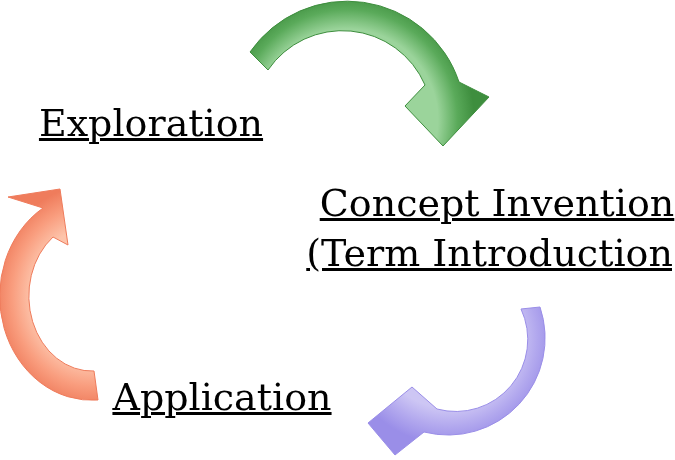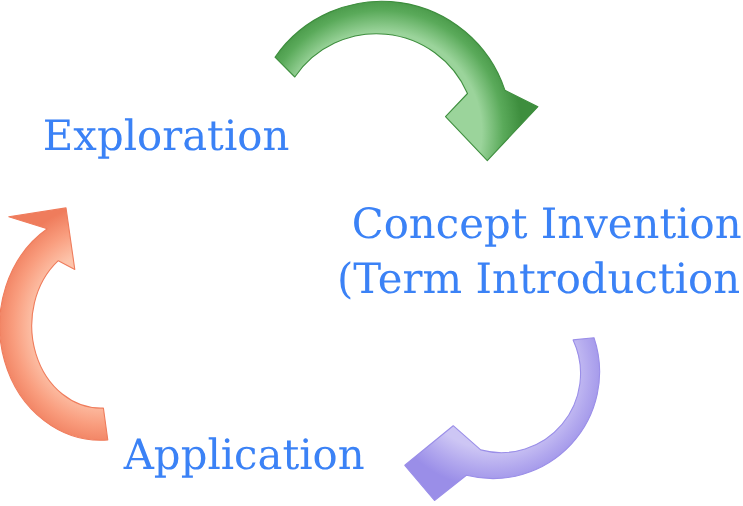--- a/index.html
+++ b/index.html
@@ -23,25 +23,26 @@
     height: 460px;
     display: block;
   }
   .node-label {
     position: absolute;
     transform: translateX(-50%);
     white-space: nowrap;
     text-align: center;
     font-size: 38px;
     line-height: 50px;
-    color: #3b82f6;
+    color: #000000;
+    text-decoration: underline;
   }
   .label-exploration { left: 151px; top: 98px; }
   .label-concept     { left: 497px; top: 178px; }
-  .label-application { left: 222px; top: 388px; text-align: right; }
+  .label-application { left: 222px; top: 372px; text-align: right; }
 </style>
 </head>
 <body>
 
 <div class="diagram">
 
   <svg class="arrows-svg" viewBox="0 0 675 460" xmlns="http://www.w3.org/2000/svg">
     <defs>
       <radialGradient id="gradGreen" gradientUnits="userSpaceOnUse" cx="347" cy="120" r="130">
         <stop offset="0" stop-color="#9bd49b"></stop>

